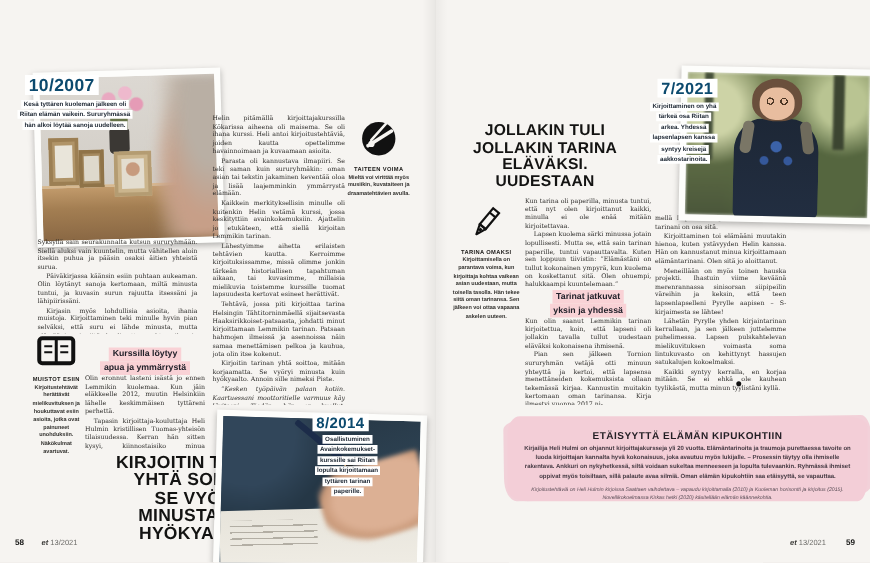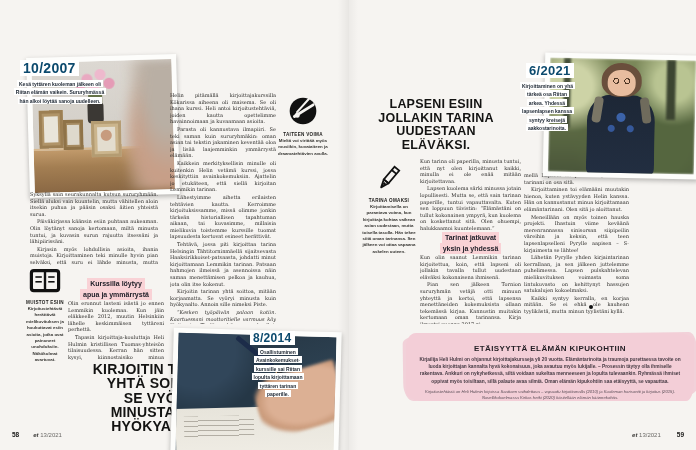--- a/index.html
+++ b/index.html
@@ -219,24 +219,24 @@
     </div>
   </div>
   <div id="date2" class="datelabel">8/2014</div>
   <div id="cap2" class="photocap"><span>Osallistuminen Avainkokemukset-kurssille sai Riitan lopulta kirjoittamaan tyttären tarinan paperille.</span></div>
 
   <div id="footer-l" class="footer">
     <span class="pg">58</span><span class="mag">et</span> <span class="iss">13/2021</span>
   </div>
 
   <div id="pq-right" class="pullquote">
-      <span>LAPSENI ESIIN</span>
+      <span>JOLLAKIN TULI</span>
       <span>JOLLAKIN TARINA</span>
+      <span>ELÄVÄKSI.</span>
       <span>UUDESTAAN</span>
-      <span>ELÄVÄKSI.</span>
     </div>
 
   <div id="tarinabox" class="tipbox">
     <span class="icon">
       <svg width="28" height="28" viewBox="0 0 32 32">
         <g transform="rotate(40 16 16)">
           <rect x="12.5" y="2" width="7" height="19" fill="none" stroke="#111" stroke-width="2"></rect>
           <path d="M12.5 21 L16 30 L19.5 21 Z" fill="none" stroke="#111" stroke-width="2" stroke-linejoin="round"></path>
           <line x1="12.5" y1="7" x2="19.5" y2="7" stroke="#111" stroke-width="2"></line>
           <line x1="14.7" y1="24.5" x2="17.3" y2="24.5" stroke="#111" stroke-width="3"></line>
@@ -275,21 +275,21 @@
       <div class="ph-layer p3-trunk1"></div>
       <div class="ph-layer p3-trunk2"></div>
       <div class="ph-layer p3-dress"></div>
       <div class="ph-layer p3-strap1"></div>
       <div class="ph-layer p3-strap2"></div>
       <div class="ph-layer p3-hair"></div>
       <div class="ph-layer p3-face"></div>
       <div class="ph-layer p3-glasses"></div>
     </div>
   </div>
-  <div id="date3" class="datelabel">6/2021</div>
+  <div id="date3" class="datelabel">7/2021</div>
   <div id="cap3" class="photocap"><span>Kirjoittaminen on yhä tärkeä osa Riitan arkea. Yhdessä lapsenlapsen kanssa syntyy kreisejä aakkostarinoita.</span></div>
 
   <div id="pinkbox">
     <div class="blob2"></div>
     <div class="blob"></div>
     <div class="inner">
       <div class="pb-title">ETÄISYYTTÄ ELÄMÄN KIPUKOHTIIN</div>
       <div class="pb-body">Kirjailija Heli Hulmi on ohjannut kirjoittajakursseja yli 20 vuotta. Elämäntarinoita ja traumoja purettaessa tavoite on luoda kirjoittajan kannalta hyvä kokonaisuus, joka avautuu myös lukijalle. – Prosessin täytyy olla ihmiselle rakentava. Ankkuri on nykyhetkessä, siltä voidaan sukeltaa menneeseen ja lopulta tulevaankin. Ryhmässä ihmiset oppivat myös toisiltaan, sillä palaute avaa silmiä. Oman elämän kipukohtiin saa etäisyyttä, se vapauttaa.</div>
       <div class="pb-foot">Kirjoitustehtäviä on Heli Hulmin kirjoissa Saattaen vaihdettava – vapaudu kirjoittamalla (2010) ja Kuoleman horisontti ja kirjoitus (2015). Novellikokoelmassa Kirkas hetki (2020) käsitellään elämän käännekohtia.</div>
     </div>

